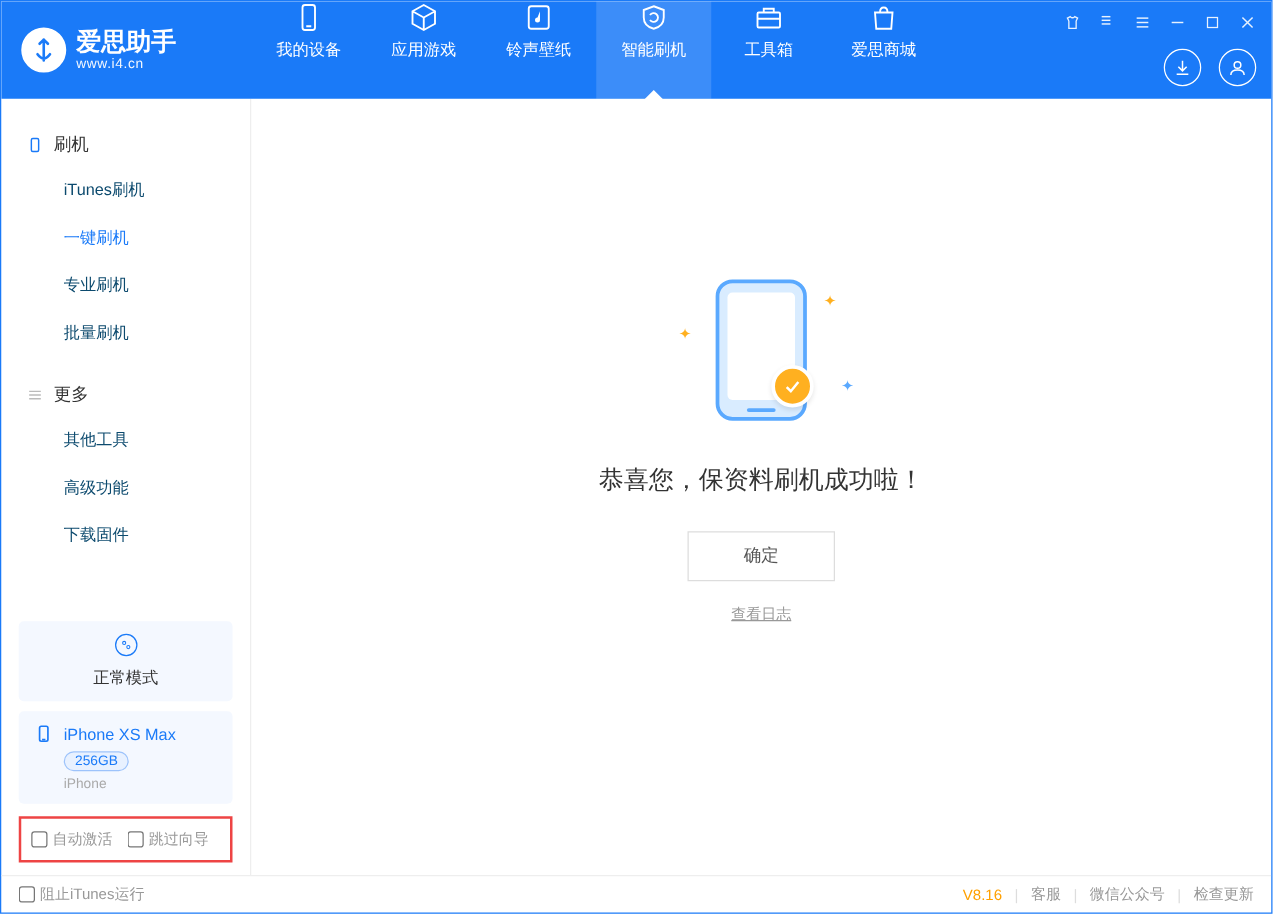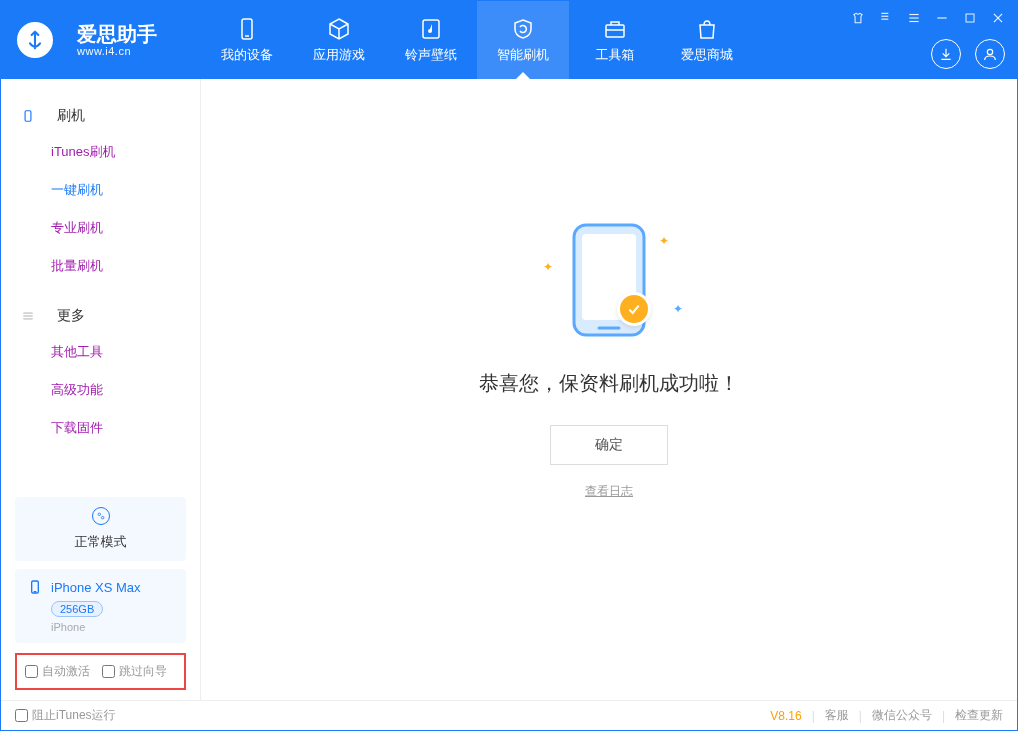--- a/index.html
+++ b/index.html
@@ -1,45 +1,45 @@
 <!DOCTYPE html>
 <html><head>
 <meta charset="utf-8">
 <style>
 * { margin: 0; padding: 0; box-sizing: border-box; font-family: "Microsoft YaHei", Arial, sans-serif; }
 body { background: #fff; width: 1018px; height: 731px; overflow: hidden; position: relative; border: 1px solid #1a7af8; }
 
 
 .header { height: 78px; background: linear-gradient(to bottom, #1a7af8, #1a7af8); display: flex; align-items: center; position: relative; }
-.logo-area { display: flex; align-items: center; padding: 0 16px; width: 200px; gap: 16px; }
+.logo-area { display: flex; align-items: center; padding: 0 16px; width: 200px; }
 .logo-circle { width: 36px; height: 36px; border: 2px solid #fff; border-radius: 50%; display: flex; align-items: center; justify-content: center; color: #1a7af8; background: #fff; font-weight: bold; font-size: 20px; margin-right: 8px; }
 .logo-text { color: #fff; }
 .logo-title { font-size: 20px; font-weight: bold; line-height: 1.1; }
 .logo-sub { font-size: 11px; opacity: .95; letter-spacing: .5px; }
 
 .nav { display: flex; height: 100%; }
-.nav-item { width: 92px; display: flex; flex-direction: column; align-items: center; justify-content: center; color: #fff; font-size: 13px; cursor: pointer; position: relative; }
+.nav-item { width: 92px; display: flex; flex-direction: column; align-items: center; color: #fff; font-size: 13px; cursor: pointer; position: relative; }
 .nav-item.active { background: rgba(255,255,255,.15); }
 .nav-item.active::after { content: ""; position: absolute; bottom: -1px; left: 50%; transform: translateX(-50%); width: 0; height: 0; border-left: 8px solid transparent; border-right: 8px solid transparent; border-bottom: 8px solid #fff; }
 .nav-icon { width: 26px; height: 26px; margin-bottom: 4px; display: flex; align-items: center; justify-content: center; }
 .nav-icon svg { width: 24px; height: 24px; fill: none; stroke: #fff; stroke-width: 1.5; }
 
 .win-controls { position: absolute; right: 10px; top: 8px; display: flex; gap: 10px; color: #fff; font-size: 12px; align-items: center; }
 .win-btn { width: 18px; height: 18px; display: flex; align-items: center; justify-content: center; cursor: pointer; opacity: .9; }
 .header-right-icons { position: absolute; right: 12px; bottom: 10px; display: flex; gap: 14px; }
 .hdr-icon-circle { width: 30px; height: 30px; border: 1.5px solid #fff; border-radius: 50%; display: flex; align-items: center; justify-content: center; cursor: pointer; }
 .hdr-icon-circle svg { width: 16px; height: 16px; stroke: #fff; fill: none; stroke-width: 1.8; }
 
 
 .body { display: flex; height: calc(731px - 78px - 30px - 2px); }
 .sidebar { width: 200px; border-right: 1px solid #eee; padding-top: 10px; display: flex; flex-direction: column; }
 .side-group { padding: 10px 0 4px 0; }
-.side-group-title { display: flex; align-items: center; gap: 22px; padding: 8px 20px; font-size: 14px; color: #333; font-weight: 500; }
+.side-group-title { display: flex; align-items: center; gap: 8px; padding: 8px 20px; font-size: 14px; color: #333; font-weight: 500; }
 .side-group-title svg { width: 14px; height: 14px; }
-.side-item { padding: 10px 20px 10px 50px; font-size: 13px; color: #a21caf; cursor: pointer; }
+.side-item { padding: 10px 20px 10px 50px; font-size: 13px; color: #0c4a6e; cursor: pointer; }
 .side-item.active { color: #1a7af8; }
 
 .sidebar-bottom { margin-top: auto; }
 .sb-card { margin: 8px 14px; background: #f4f8ff; border-radius: 4px; padding: 10px 12px; display: flex; align-items: center; gap: 8px; font-size: 13px; color: #333; flex-direction: column; }
 .sb-icon { width: 18px; height: 18px; border: 1.5px solid #1a7af8; border-radius: 50%; display: flex; align-items: center; justify-content: center; }
 .sb-icon svg { width: 10px; height: 10px; stroke: #1a7af8; fill: none; stroke-width: 2; }
 .device-card { margin: 4px 14px 10px; background: #f4f8ff; border-radius: 4px; padding: 10px 12px; }
 .device-row1 { display: flex; align-items: center; gap: 8px; }
 .device-name { color: #1a7af8; font-size: 13px; font-weight: 500; }
 .device-cap { display: inline-block; margin-top: 6px; margin-left: 24px; font-size: 11px; color: #1a7af8; border: 1px solid #9dc3fb; border-radius: 10px; padding: 1px 8px; background: #e8f1ff; }

